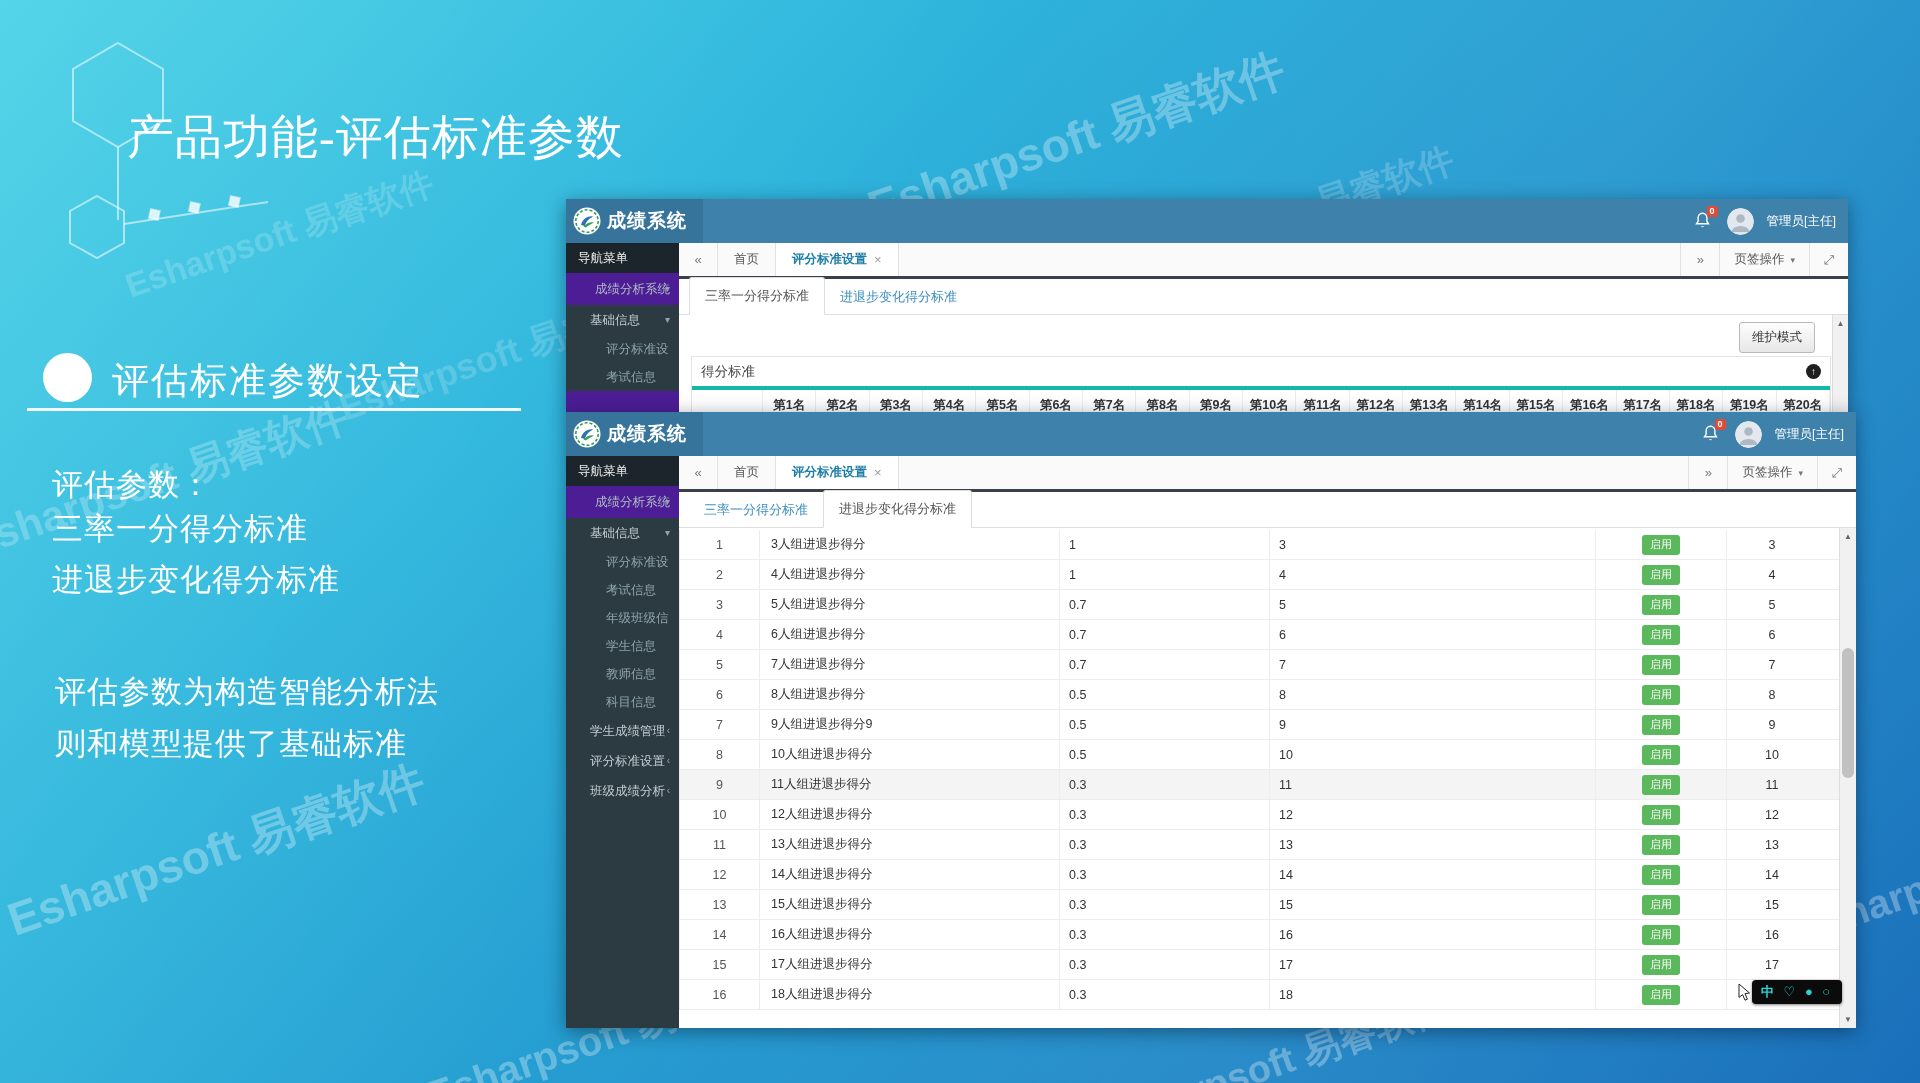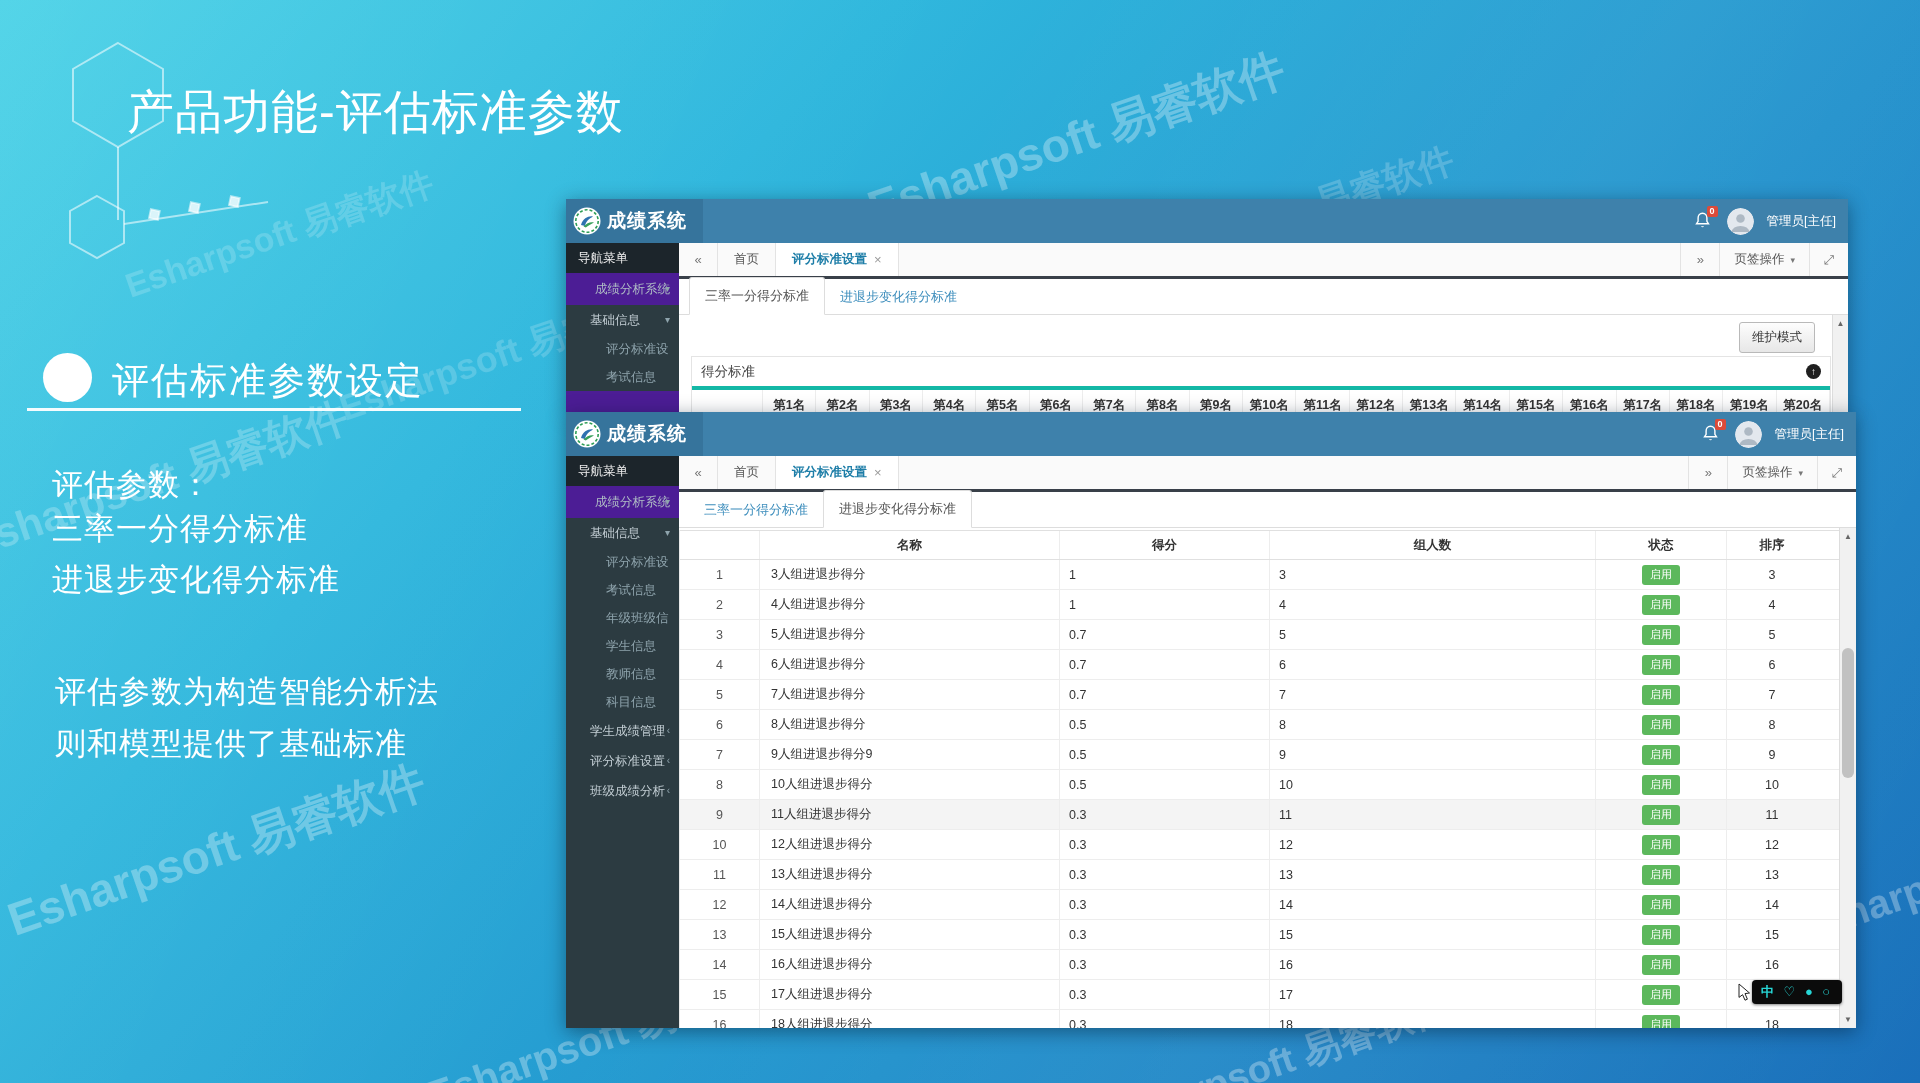--- a/index.html
+++ b/index.html
@@ -15,21 +15,21 @@
   .wm.w3{left:118px;top:212px;font-size:34px;color:rgba(255,255,255,.18);}
   .wm.w4{left:-42px;top:452px;font-size:42px;color:rgba(255,255,255,.24);}
   .wm.w5{left:-2px;top:820px;font-size:46px;}
   .wm.w6{left:418px;top:1008px;font-size:40px;}
   .wm.w7{left:1096px;top:1038px;font-size:38px;}
   .wm.w8{left:1788px;top:842px;font-size:40px;}
   .wm.w9{left:332px;top:330px;font-size:36px;color:rgba(255,255,255,.18);}
   
   .hexart{position:absolute;left:38px;top:12px;z-index:1;}
   
-  .slide-title{position:absolute;left:127px;top:81px;z-index:2;font-size:47px;color:#fff;letter-spacing:1px;}
+  .slide-title{position:absolute;left:127px;top:106px;z-index:2;font-size:47px;color:#fff;letter-spacing:1px;font-family:Liberation Serif, serif;}
   .sec-dot{position:absolute;left:43px;top:353px;width:49px;height:49px;border-radius:50%;background:#fff;z-index:2;}
   .sec-head{position:absolute;left:112px;top:356px;font-size:37px;font-weight:normal;color:#fff;z-index:2;letter-spacing:2px;}
   .sec-underline{position:absolute;left:27px;top:408px;width:494px;height:3px;background:rgba(255,255,255,.95);z-index:2;}
   .para{position:absolute;left:52px;color:#fff;font-size:31px;z-index:2;letter-spacing:1px;}
   .p0{top:456px;margin-top:8px;} .p1{top:508px;} .p2{top:559px;} .p3{top:671px;left:55px;} .p4{top:723px;left:55px;}
   
   .win{position:absolute;background:#fff;box-shadow:0 4px 18px rgba(0,20,40,.45);overflow:hidden;}
   .win1{left:566px;top:199px;width:1282px;height:214px;z-index:10;}
   .win2{left:566px;top:412px;width:1290px;height:616px;z-index:20;}
   .w-head{height:44px;background:#3e81ab;display:flex;align-items:stretch;}
@@ -338,28 +338,20 @@
             <span class="caret">▾</span>
           </div>
           <div class="tr-btn rside">⤢</div>
         </div>
         <div class="subtabs">
           <div class="subtab link">三率一分得分标准</div>
           <div class="subtab active">进退步变化得分标准</div>
         </div>
         <div class="table2">
           <div class="t2inner">
-            <div class="thead">
-              <div class="c c-i"></div>
-              <div class="c c-name">名称</div>
-              <div class="c c-score">得分</div>
-              <div class="c c-size">组人数</div>
-              <div class="c c-status">状态</div>
-              <div class="c c-order">排序</div>
-            </div>
             <div class="trow">
                 <div class="c c-i">1</div>
                 <div class="c c-name">3人组进退步得分</div>
                 <div class="c c-score">1</div>
                 <div class="c c-size">3</div>
                 <div class="c c-status">
                   <span class="badge-on">启用</span>
                 </div>
                 <div class="c c-order">3</div>
               </div>

